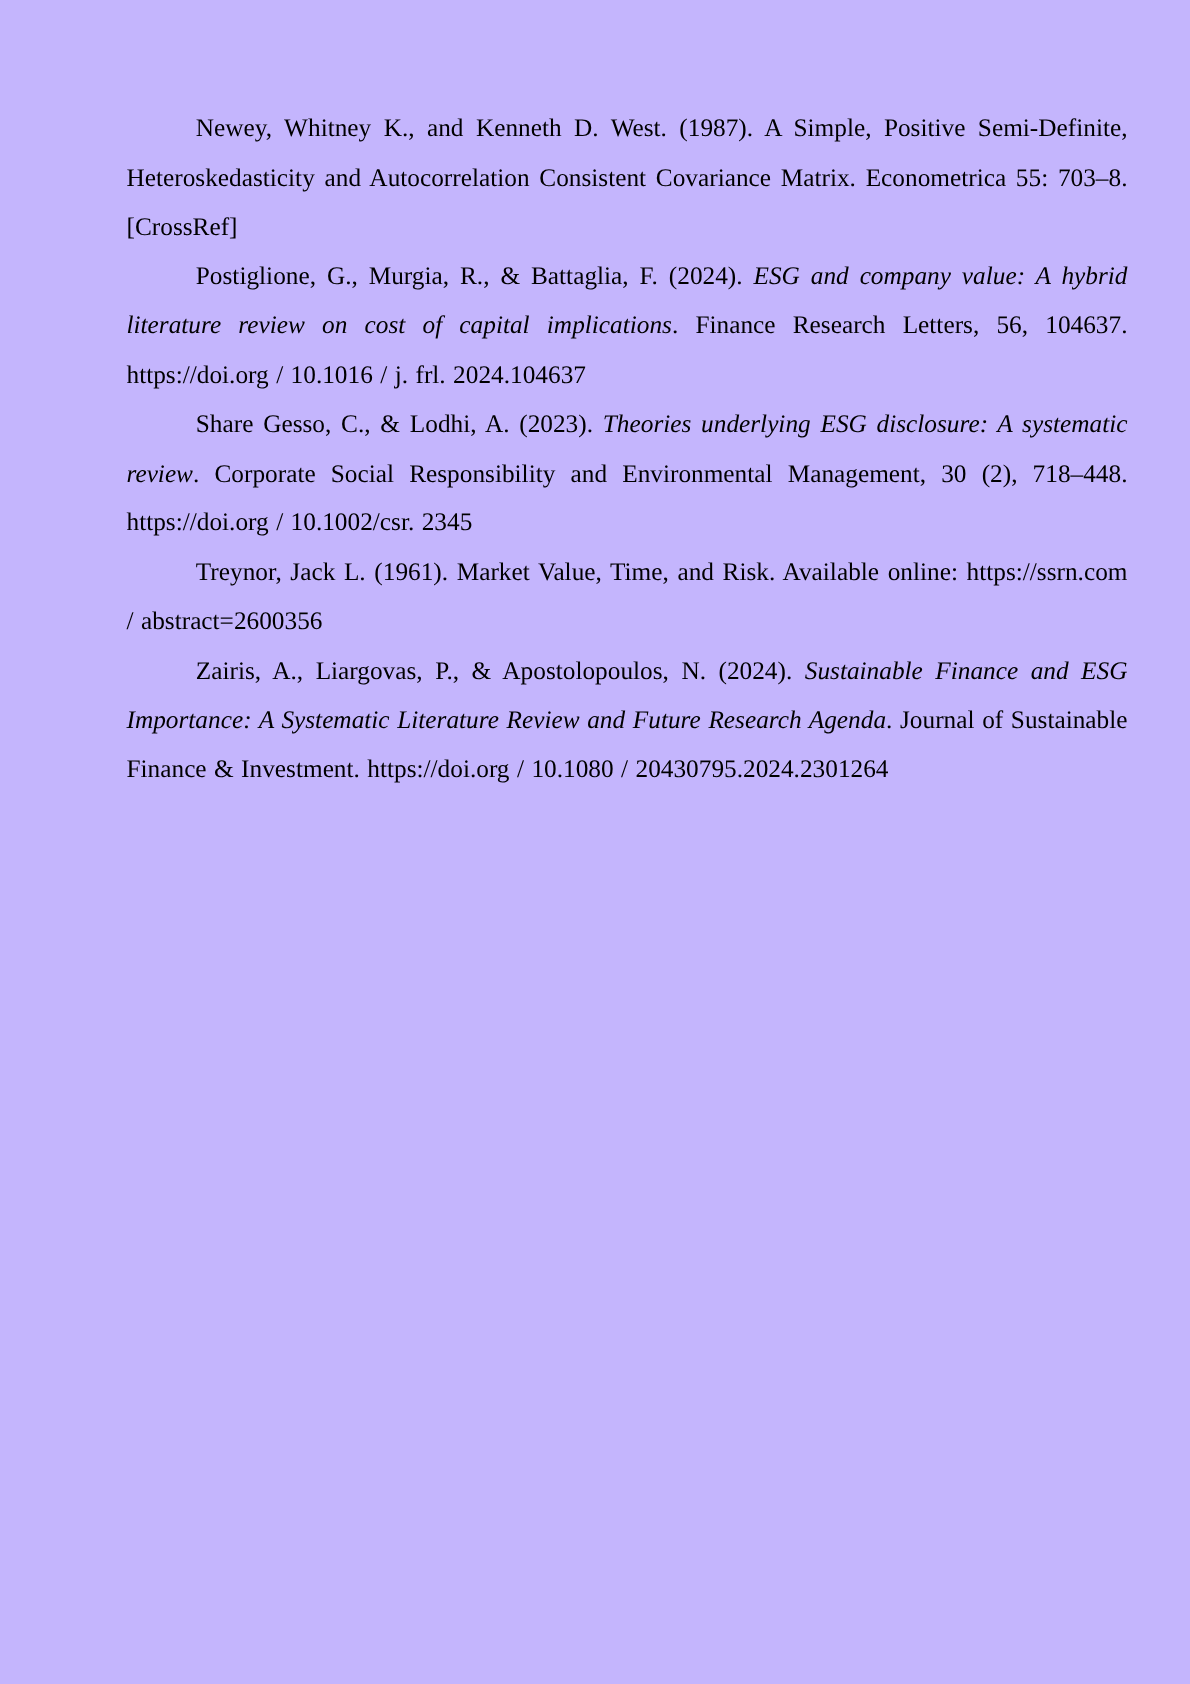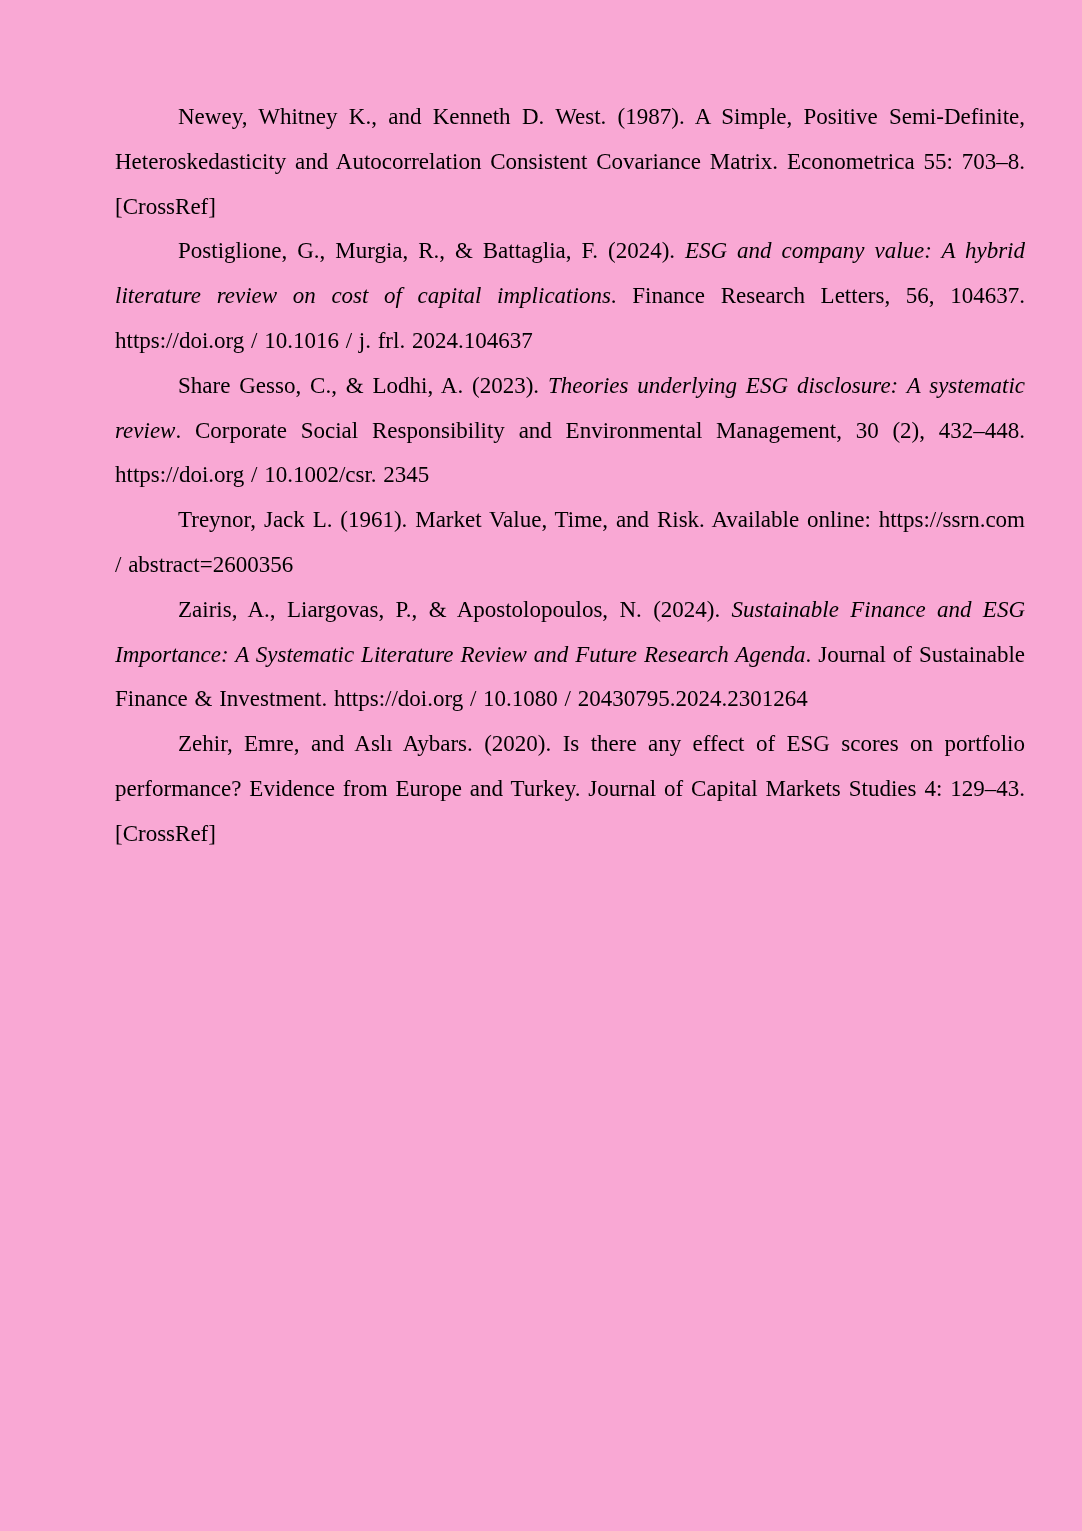--- a/index.html
+++ b/index.html
@@ -4,21 +4,21 @@
 <style>
   html, body {
     margin: 0;
     padding: 0;
     background: #ffffff;
   }
   .page {
     position: relative;
     width: 1082px;
     height: 1531px;
-    background: #f9a8d4;
+    background: #c4b5fd;
     overflow: hidden;
   }
   .references {
     position: absolute;
     left: 115px;
     top: 95px;
     width: 910px;
   }
   p.ref {
     margin: 0;
@@ -35,18 +35,17 @@
     font-style: italic;
   }
 </style>
 </head>
 <body>
 
 <div class="page">
   <div class="references">
       <p class="ref"><span>Newey, Whitney K., and Kenneth D. West. (1987). A Simple, Positive Semi-Definite, Heteroskedasticity and Autocorrelation Consistent Covariance Matrix. Econometrica 55: 703–8. [CrossRef]</span></p>
       <p class="ref"><span>Postiglione, G., Murgia, R., &amp; Battaglia, F. (2024). </span><span class="italic">ESG and company value: A hybrid literature review on cost of capital implications</span><span>. Finance Research Letters, 56, 104637. https://doi.org / 10.1016 / j. frl. 2024.104637</span></p>
-      <p class="ref"><span>Share Gesso, C., &amp; Lodhi, A. (2023). </span><span class="italic">Theories underlying ESG disclosure: A systematic review</span><span>. Corporate Social Responsibility and Environmental Management, 30 (2), 432–448. https://doi.org / 10.1002/csr. 2345</span></p>
+      <p class="ref"><span>Share Gesso, C., &amp; Lodhi, A. (2023). </span><span class="italic">Theories underlying ESG disclosure: A systematic review</span><span>. Corporate Social Responsibility and Environmental Management, 30 (2), 718–448. https://doi.org / 10.1002/csr. 2345</span></p>
       <p class="ref"><span>Treynor, Jack L. (1961). Market Value, Time, and Risk. Available online: https://ssrn.com / abstract=2600356</span></p>
       <p class="ref"><span>Zairis, A., Liargovas, P., &amp; Apostolopoulos, N. (2024). </span><span class="italic">Sustainable Finance and ESG Importance: A Systematic Literature Review and Future Research Agenda</span><span>. Journal of Sustainable Finance &amp; Investment. https://doi.org / 10.1080 / 20430795.2024.2301264</span></p>
-      <p class="ref"><span>Zehir, Emre, and Aslı Aybars. (2020). Is there any effect of ESG scores on portfolio performance? Evidence from Europe and Turkey. Journal of Capital Markets Studies 4: 129–43. [CrossRef]</span></p>
     </div>
 </div>
 
 </body></html>

